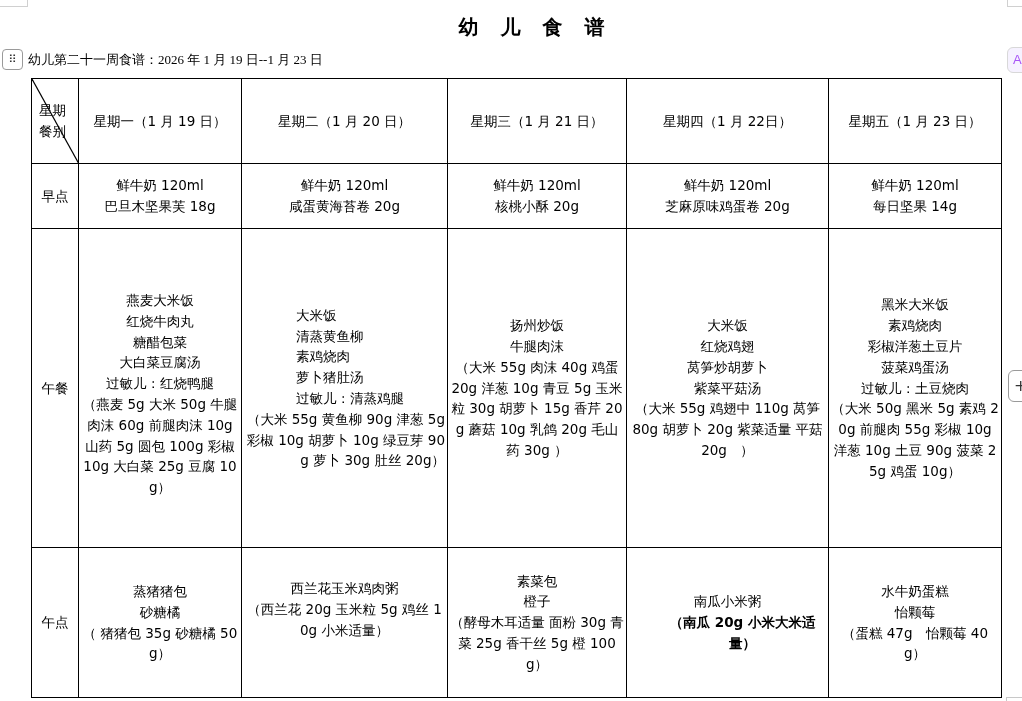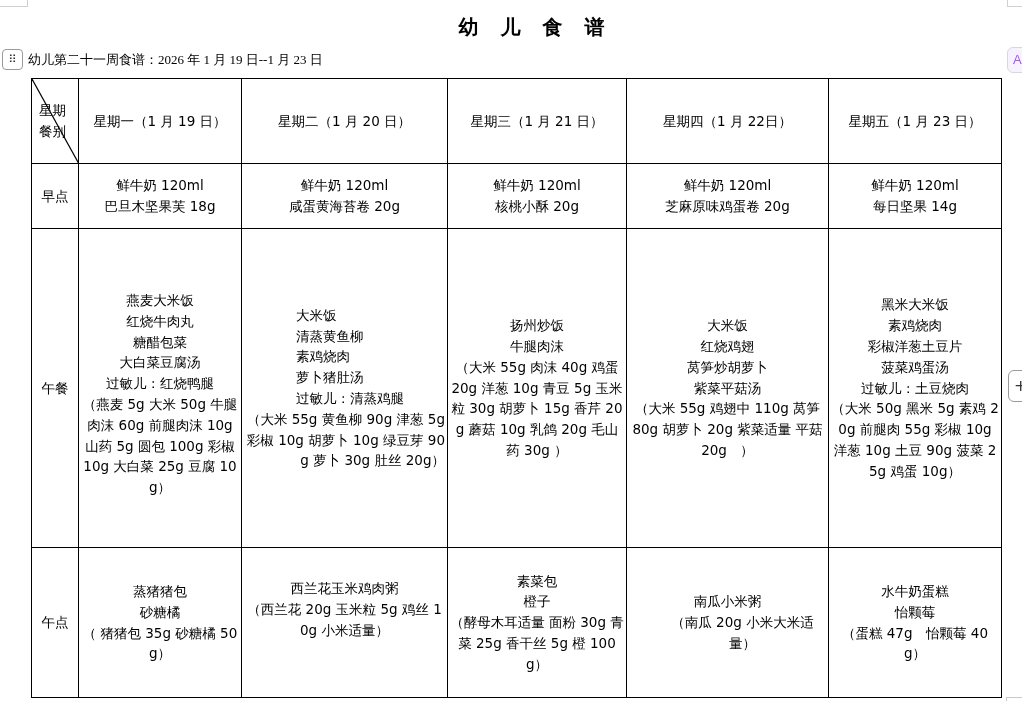--- a/index.html
+++ b/index.html
@@ -176,21 +176,21 @@
       <div>西兰花玉米鸡肉粥</div>
       <div>（西兰花 20g 玉米粒 5g 鸡丝 10g 小米适量）</div>
     </td>
     <td>
       <div>素菜包</div>
       <div>橙子</div>
       <div>（酵母木耳适量 面粉 30g 青菜 25g 香干丝 5g 橙 100g）</div>
     </td>
     <td>
       <div>南瓜小米粥</div>
-      <div style="padding-left:30px;">（南瓜 20g 小米大米适量）</div>
+      <div style="padding-left:30px;font-weight:bold;">（南瓜 20g 小米大米适量）</div>
     </td>
     <td>
       <div>水牛奶蛋糕</div>
       <div>怡颗莓</div>
       <div>（蛋糕 47g　怡颗莓 40g）</div>
     </td>
   </tr>
 </tbody>
   </table>
 

